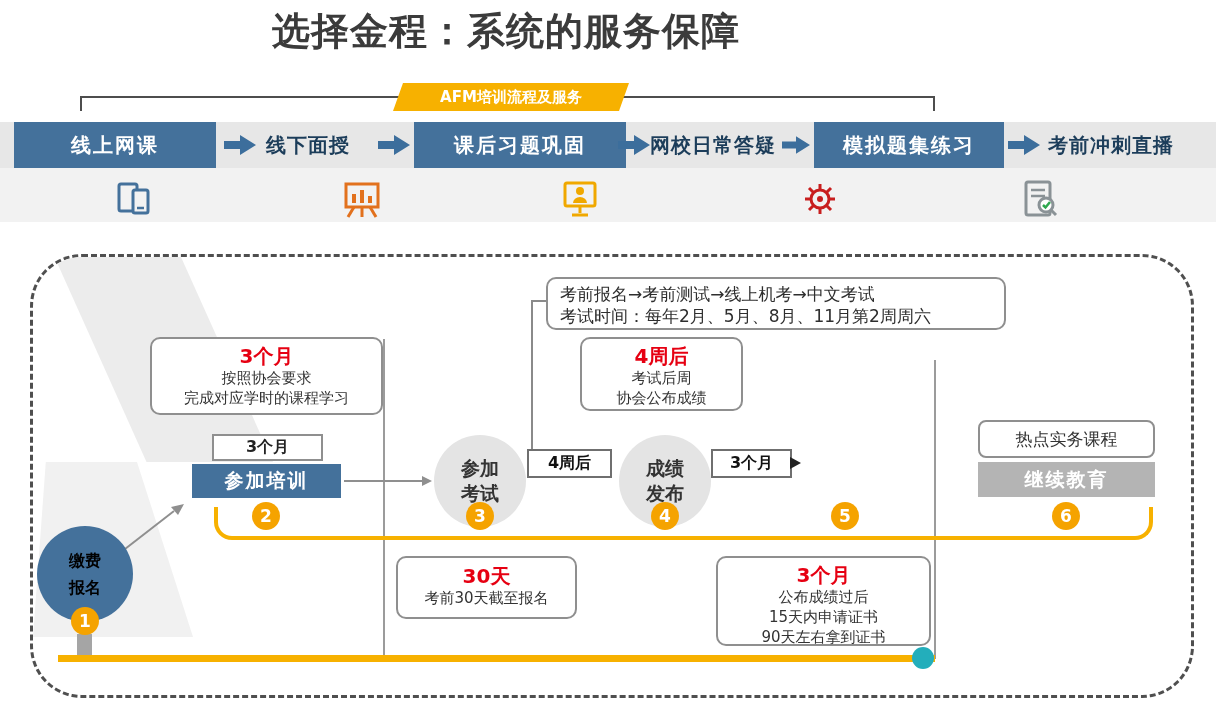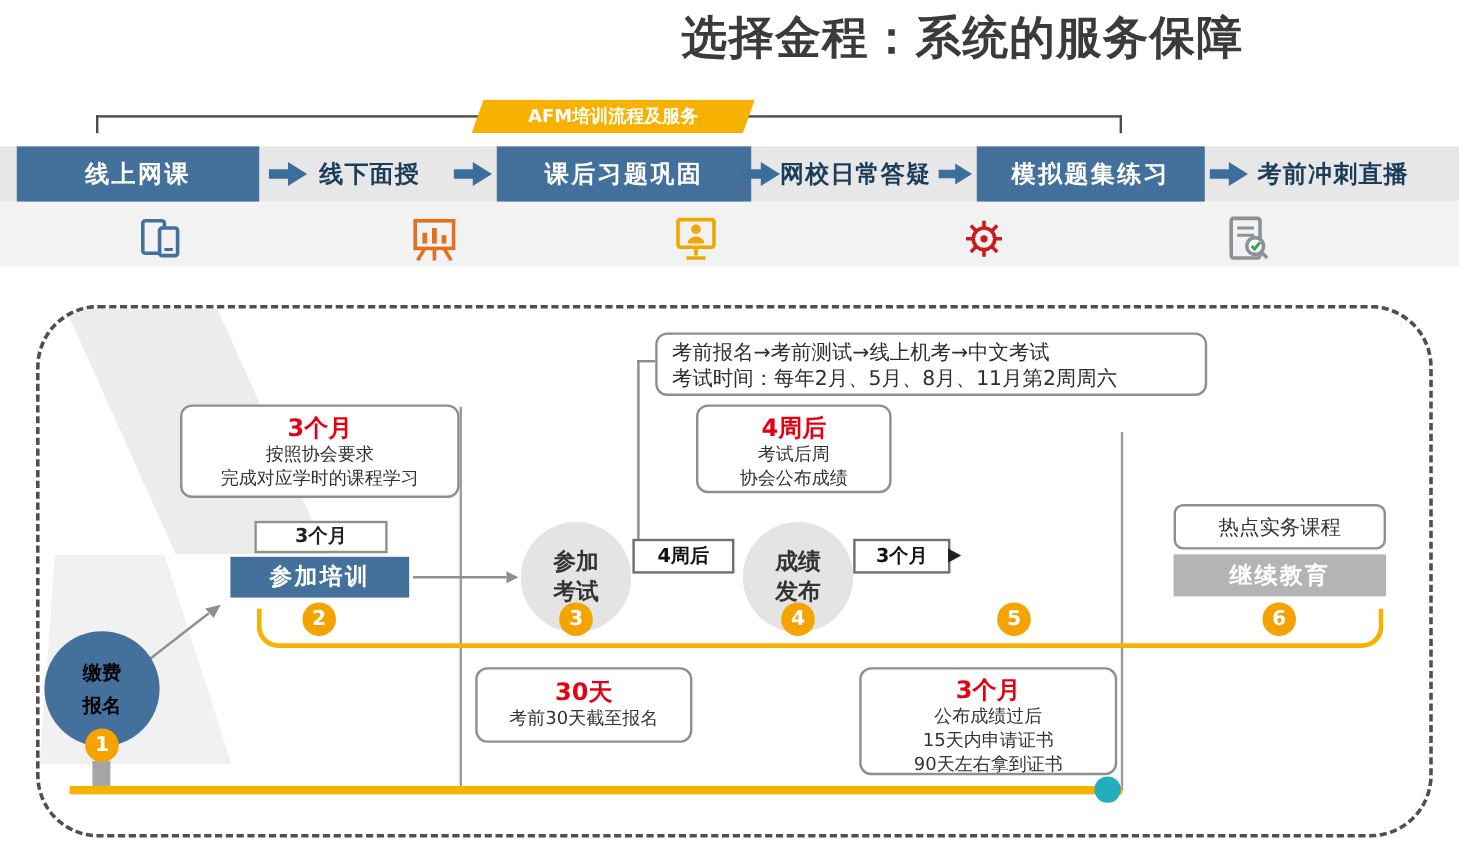--- a/index.html
+++ b/index.html
@@ -1,20 +1,20 @@
 <!DOCTYPE html>
 <html><head>
 <meta charset="utf-8">
 <style>
   * { margin:0; padding:0; box-sizing:border-box; }
   body { font-family:"DejaVu Sans","Liberation Sans",sans-serif; background:#fff; }
   .page { position:relative; width:1216px; height:708px; background:#fff; overflow:hidden; }
 
-  .page-title { position:absolute; left:0; top:6px; width:1012px; height:52px; text-align:right;
-    font-size:38px; font-weight:900; color:#3b3b3b; letter-spacing:1px;margin-left:24px; }
+  .page-title { position:absolute; left:0; top:6px; width:1012px; height:52px; text-align:center;
+    font-size:38px; font-weight:900; color:#3b3b3b; letter-spacing:1px; }
 
   .top-bracket { position:absolute; left:80px; top:96px; width:855px; height:15px;
     border-top:2px solid #4d4d4d; border-left:2px solid #4d4d4d; border-right:2px solid #4d4d4d; z-index:1; }
   .banner { position:absolute; left:393px; top:83px; width:236px; height:28px; background:#f7b100;
     color:#fff; font-weight:bold; font-size:15px; display:flex; align-items:center; justify-content:center;
     clip-path:polygon(10px 0,100% 0,calc(100% - 10px) 100%,0 100%); z-index:5; }
 
   .step-band { position:absolute; left:0; top:122px; width:1216px; height:46px; background:#e7e7e7; z-index:1; }
   .icon-band { position:absolute; left:0; top:168px; width:1216px; height:54px; background:#f2f2f2; z-index:1; }
 

